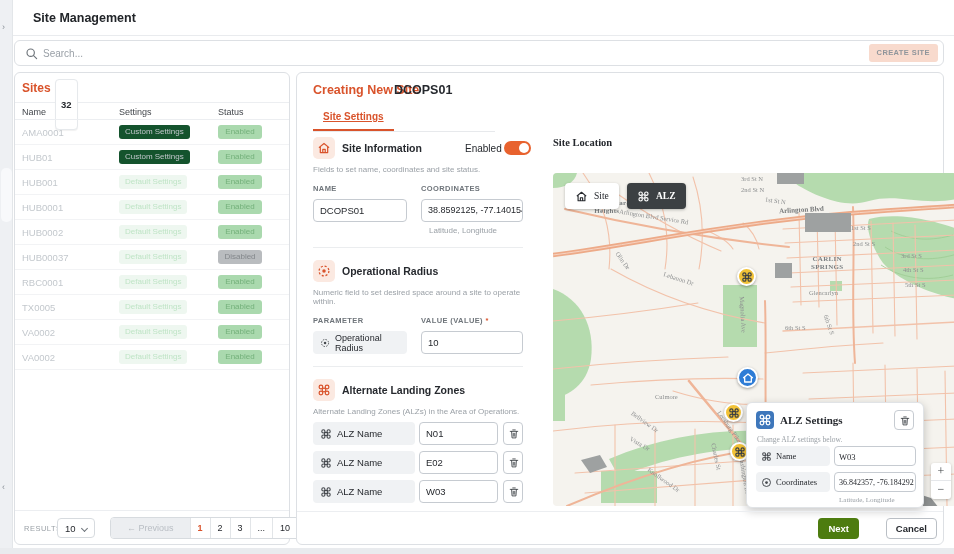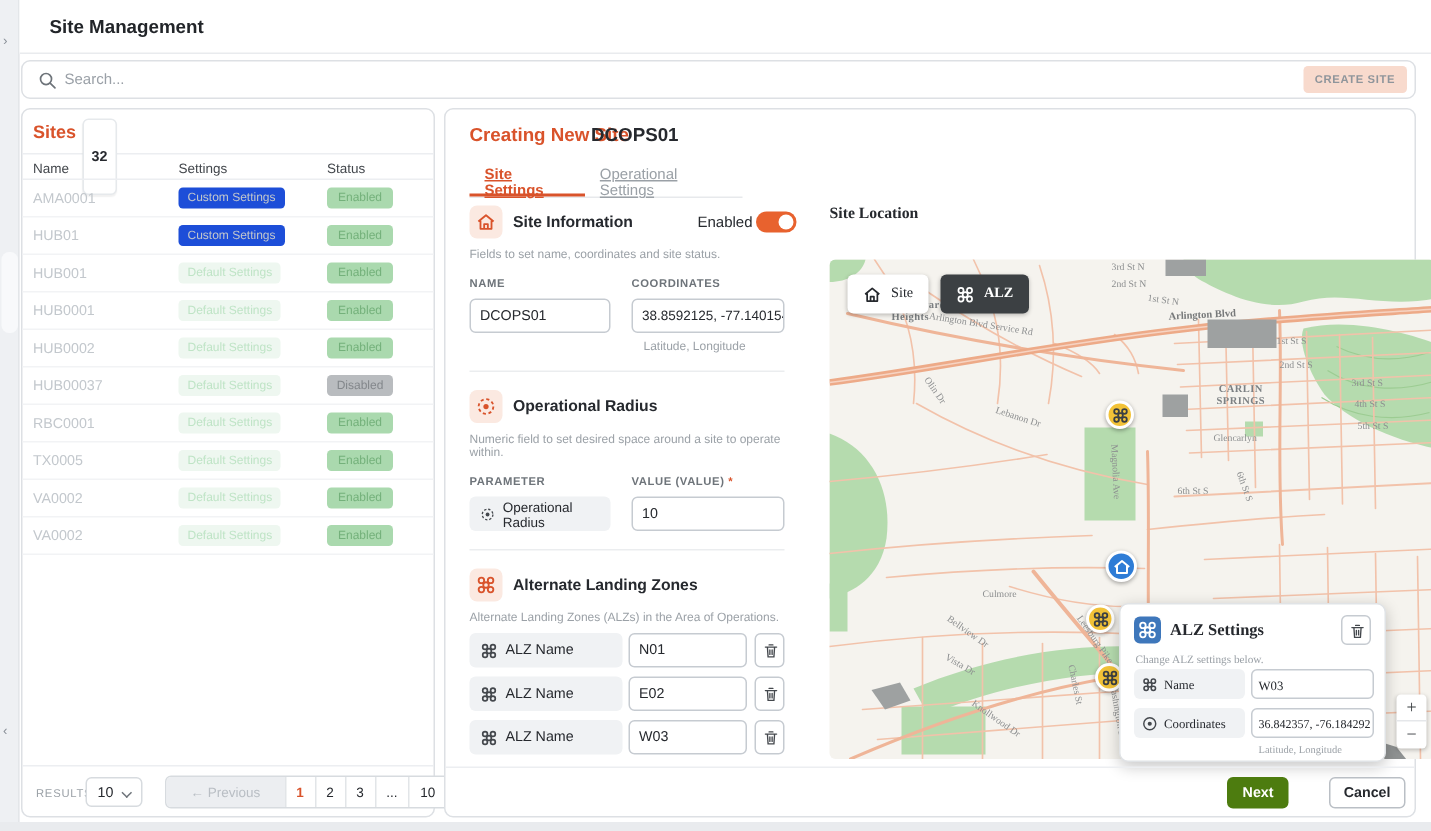--- a/index.html
+++ b/index.html
@@ -32,21 +32,21 @@
   #sites-title { position:absolute; left:7px; top:8px; font-size:12px; font-weight:bold; color:#d9532b; }
   #sites-count { position:absolute; left:40px; top:6px; font-size:9.5px; font-weight:bold; color:#26292e;
     background:#fff; border:1px solid #e6e9ec; border-radius:4px; padding:19px 5px; box-shadow:0 1px 1px rgba(0,0,0,.06); }
   #sites-cols { position:absolute; left:0; top:30px; right:0; height:17px; border-bottom:1px solid #eceef1; font-size:9px; color:#43474c; }
   #sites-cols span { position:absolute; top:4px; }
   .col-name { left:7px; } .col-settings { left:104px; } .col-status { left:203px; }
   #sites-rows { position:absolute; left:0; top:47px; right:0; }
   .site-row { position:relative; height:25px; border-bottom:1px solid #f2f3f5; }
   .site-row .nm { position:absolute; left:7px; top:7px; font-size:9.5px; color:#c3c8cd; }
   .chip { position:absolute; left:104px; top:4.5px; font-size:8px; border-radius:3px; padding:2.5px 6px; }
-  .chip.custom { background:#1d4ed8; color:#c2c7cc; }
+  .chip.custom { background:#14532d; color:#c2c7cc; }
   .chip.default { background:#eef7f0; color:#bfe4c6; }
   .badge { position:absolute; left:203px; top:4.5px; width:44px; text-align:center; font-size:8px; border-radius:3px; padding:2.5px 0; }
   .badge.enabled { background:#aad9ae; color:#74b17b; }
   .badge.disabled { background:#b9bcbf; color:#83878b; }
 
   #sites-footer { position:absolute; left:0; bottom:0; right:0; height:34px; border-top:1px solid #eceef1; }
   #results-label { position:absolute; left:9px; top:13px; font-size:7.5px; letter-spacing:.5px; color:#9ba1a7; }
   #results-select { position:absolute; left:42px; top:7px; width:38px; height:20px; border:1px solid #d7dbdf; border-radius:4px; background:#fff; }
   #results-value { position:absolute; left:7px; top:4px; font-size:9.5px; color:#26292e; }
   .select-caret { position:absolute; right:7px; top:7px; width:5px; height:5px; border-right:1.2px solid #6e747a; border-bottom:1.2px solid #6e747a; transform:rotate(45deg); }
@@ -233,21 +233,20 @@
       </div>
   </div>
 </div>
 
 <div class="card" id="editor-card">
   <span id="editor-title">Creating New Site</span>
   <span id="editor-sitename">DCOPS01</span>
 
   <div id="tabs">
     <div class="tab active">Site Settings</div>
-    <div class="tab inactive">Operational Settings</div>
   </div>
 
   <div id="form-col">
     <div class="sec-head">
       <span class="icon-box">
         <svg width="14" height="14" viewBox="0 0 16 16">
             <path d="M2.2 7.6 L8 2.8 L13.8 7.6 M3.8 6.4 V13.2 H12.2 V6.4 M6.6 13.2 V9.6 H9.4 V13.2" fill="none" stroke="#d9532b" stroke-width="1.4" stroke-linejoin="round"></path>
           </svg>
       </span>
       <span class="sec-title">Site Information</span>

